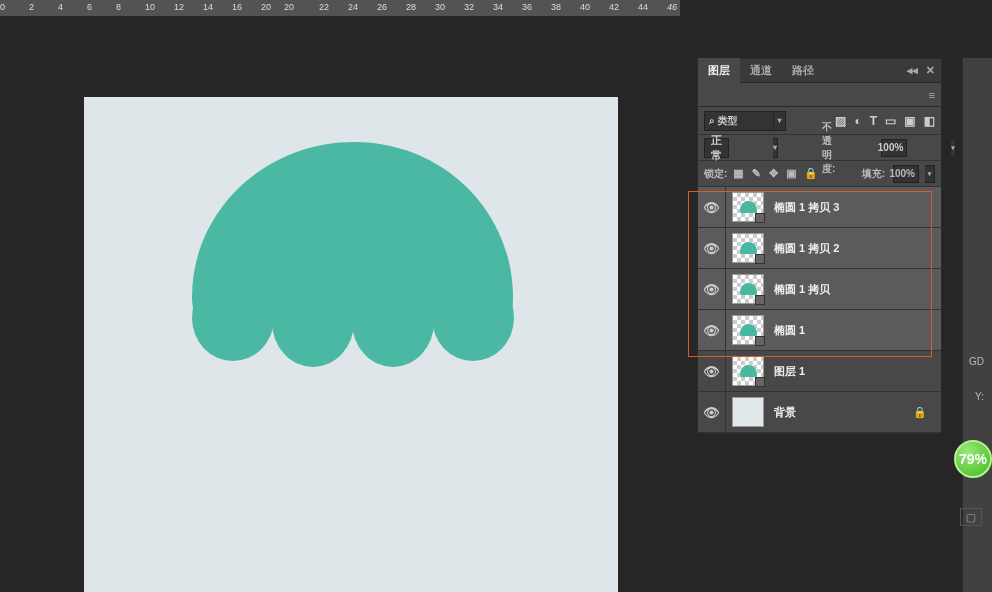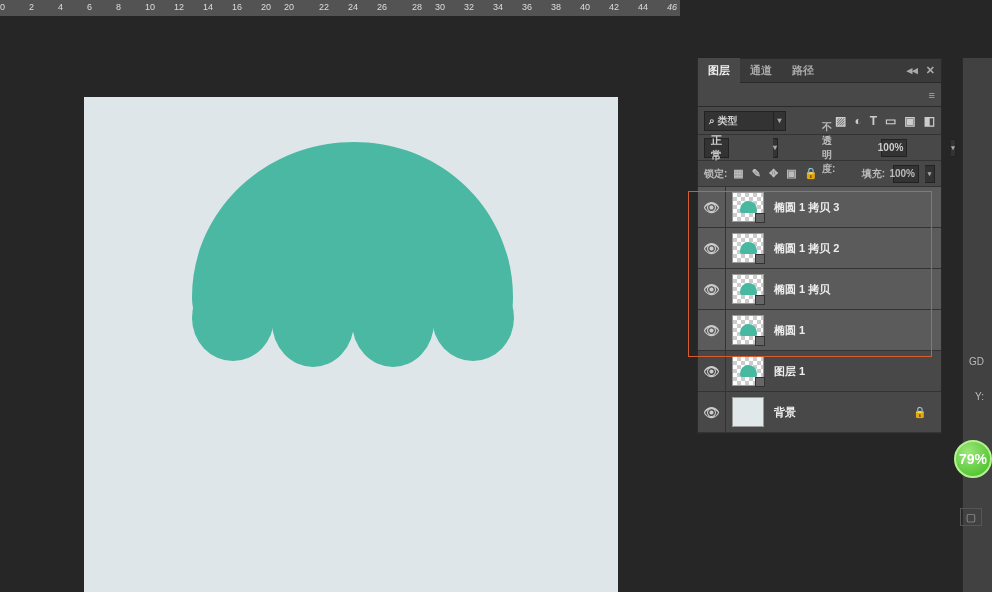--- a/index.html
+++ b/index.html
@@ -209,21 +209,21 @@
     <span class="tick" style="left: 116px;">8</span>
     <span class="tick" style="left: 145px;">10</span>
     <span class="tick" style="left: 174px;">12</span>
     <span class="tick" style="left: 203px;">14</span>
     <span class="tick" style="left: 232px;">16</span>
     <span class="tick" style="left: 261px;">20</span>
     <span class="tick" style="left: 284px;">20</span>
     <span class="tick" style="left: 319px;">22</span>
     <span class="tick" style="left: 348px;">24</span>
     <span class="tick" style="left: 377px;">26</span>
-    <span class="tick" style="left: 406px; margin-left: 6px;">28</span>
+    <span class="tick" style="left: 406px;">28</span>
     <span class="tick" style="left: 435px;">30</span>
     <span class="tick" style="left: 464px;">32</span>
     <span class="tick" style="left: 493px;">34</span>
     <span class="tick" style="left: 522px;">36</span>
     <span class="tick" style="left: 551px;">38</span>
     <span class="tick" style="left: 580px;">40</span>
     <span class="tick" style="left: 609px;">42</span>
     <span class="tick" style="left: 638px;">44</span>
     <span class="tick" style="left: 667px; font-style: italic;">46</span>
   </div>

